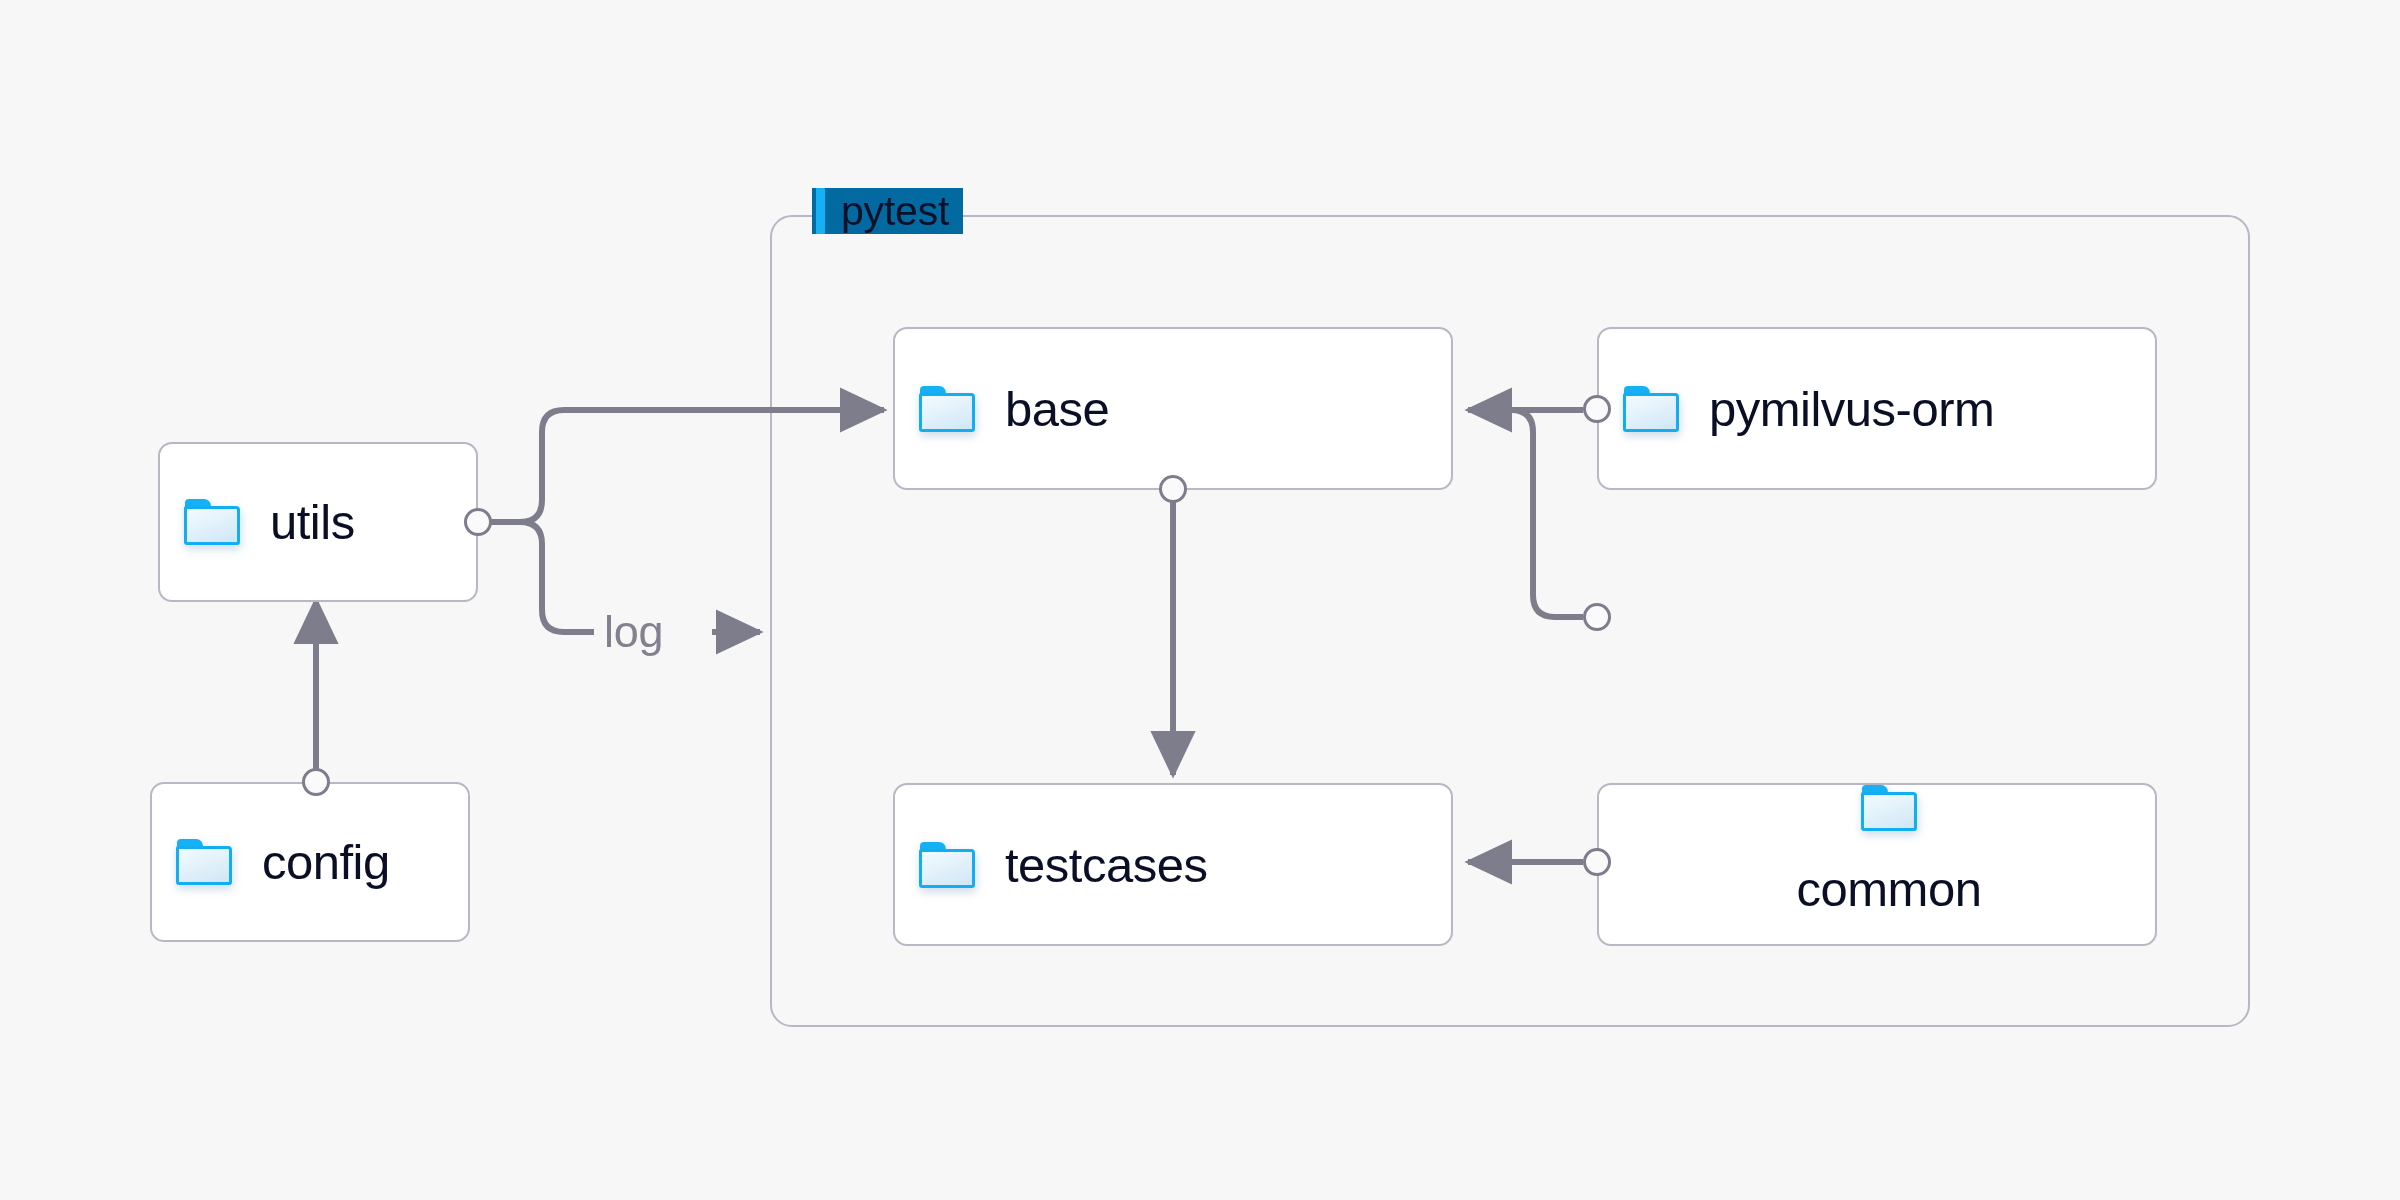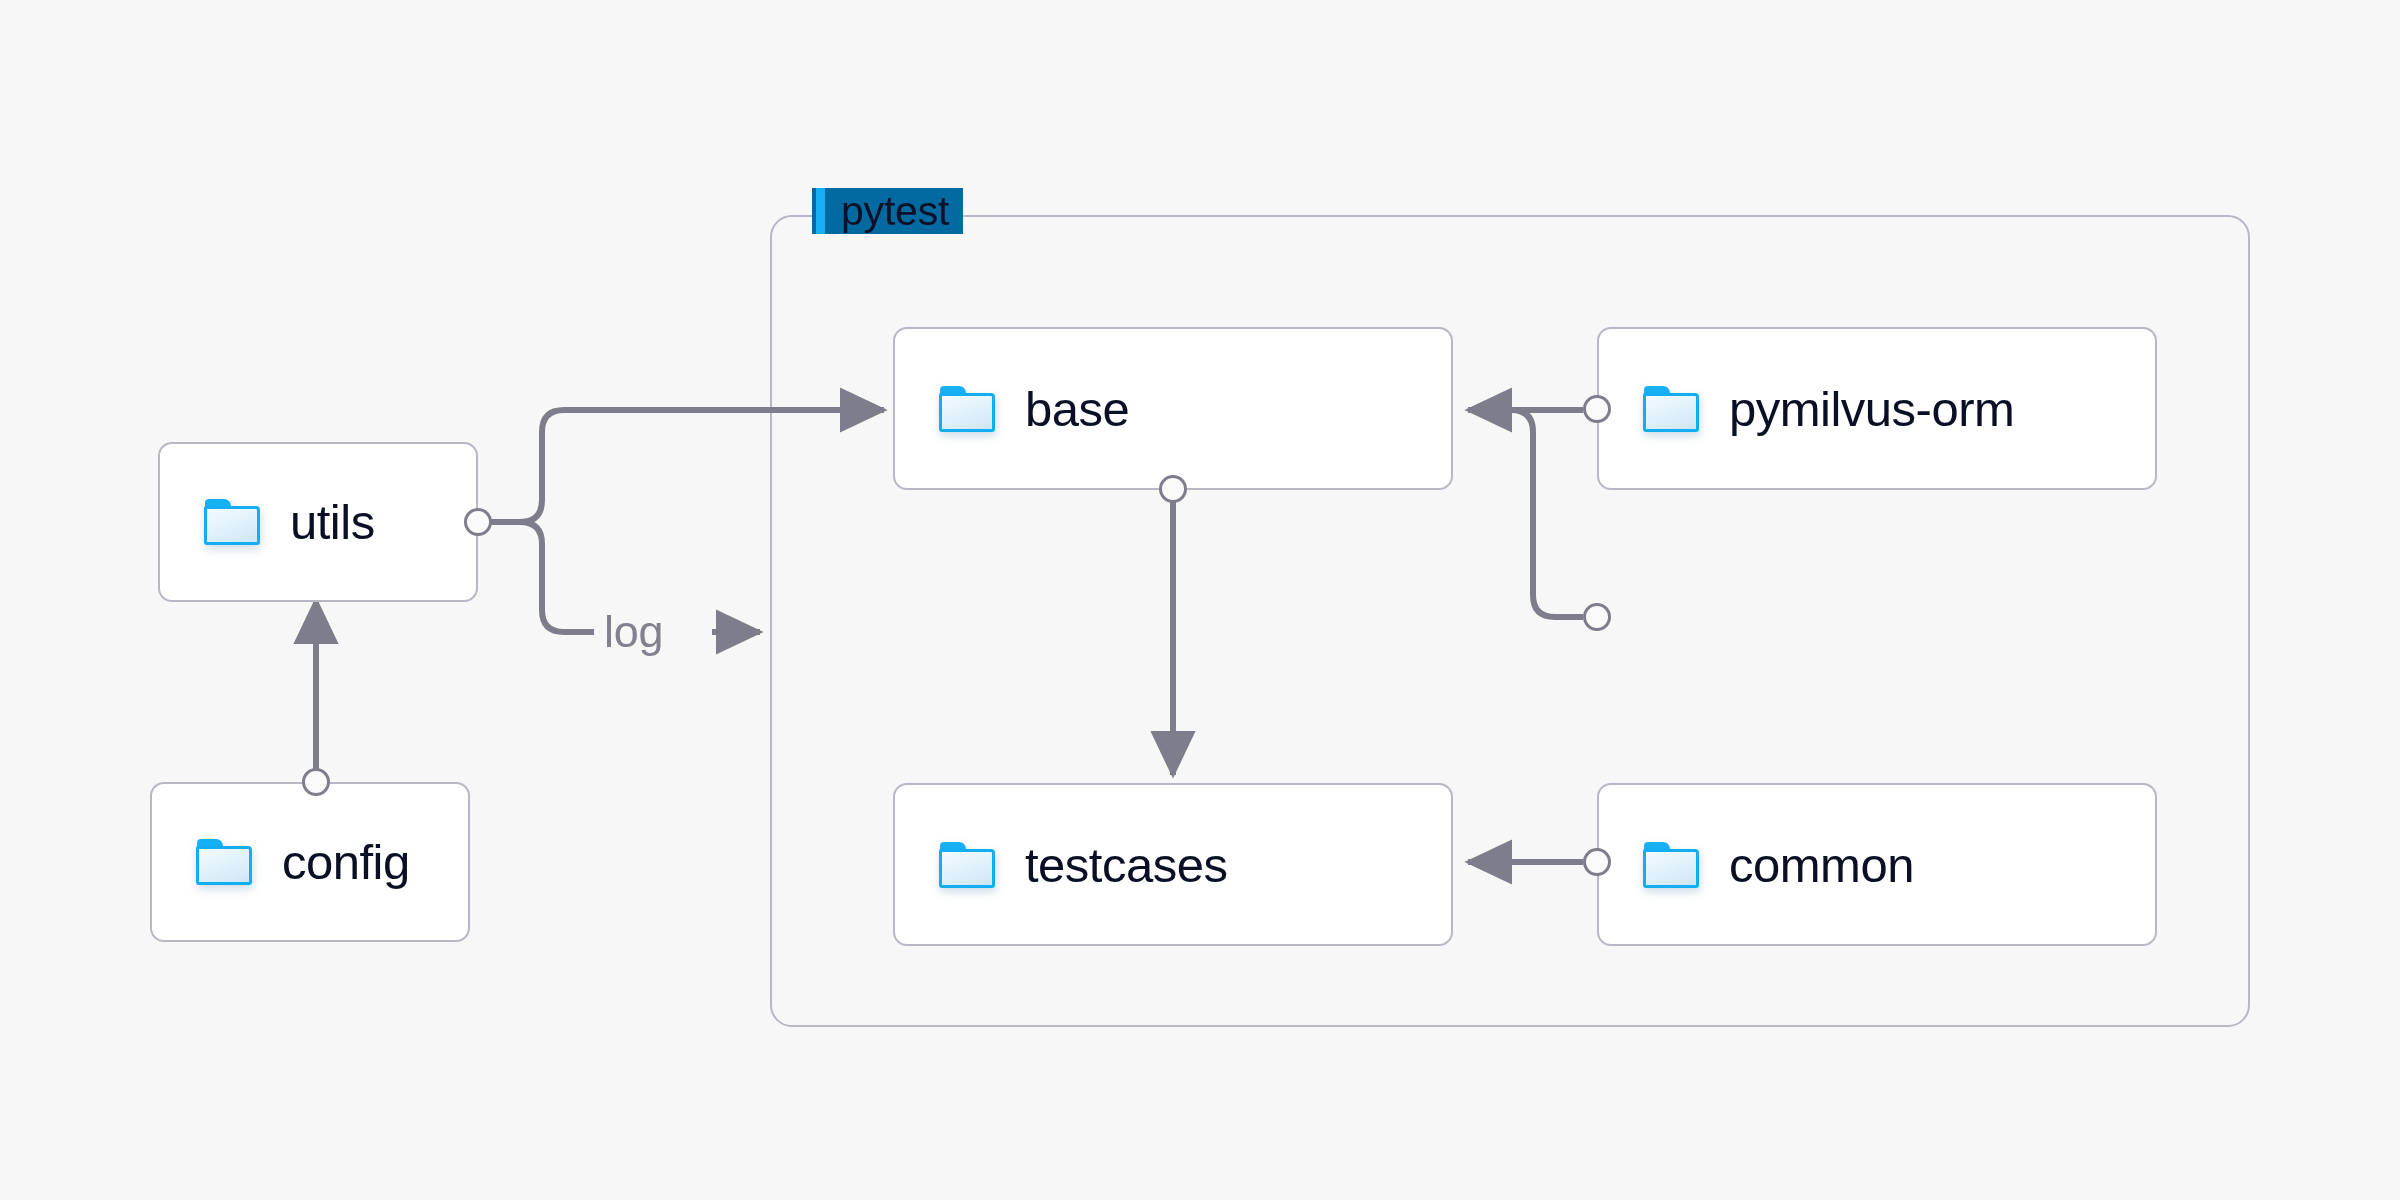--- a/index.html
+++ b/index.html
@@ -50,21 +50,21 @@
   }
   
   .node {
     position: absolute;
     box-sizing: border-box;
     background: #ffffff;
     border: 2px solid #b9b7c4;
     border-radius: 14px;
     display: flex;
     align-items: center;
-    padding-left: 44px;
+    padding-left: 24px;
     gap: 30px;
   }
   .node .label {
     font-size: 49px;
     color: #0a0f26;
     white-space: nowrap;
     letter-spacing: -0.5px;
   }
   
   .folder {
@@ -195,21 +195,21 @@
     <span class="folder">
       <span class="tab"></span>
         <span class="body"></span>
     </span>
     <span class="label">pymilvus-orm</span>
   </div>
   <span class="dot" style="left:1583px; top:395px;"></span>
 
   <span class="dot" style="left:1583px; top:603px;"></span>
 
-  <div class="node" style="left:1597px; top:783px; width:560px; height:163px;">
+  <div class="node" style="left:1597px; top:783px; width:560px; height:163px;flex-direction:column;">
     <span class="folder">
       <span class="tab"></span>
         <span class="body"></span>
     </span>
     <span class="label">common</span>
   </div>
   <span class="dot" style="left:1583px; top:848px;"></span>
 
   <span class="edge-label" style="left:604px; top:606px;">log</span>
 

